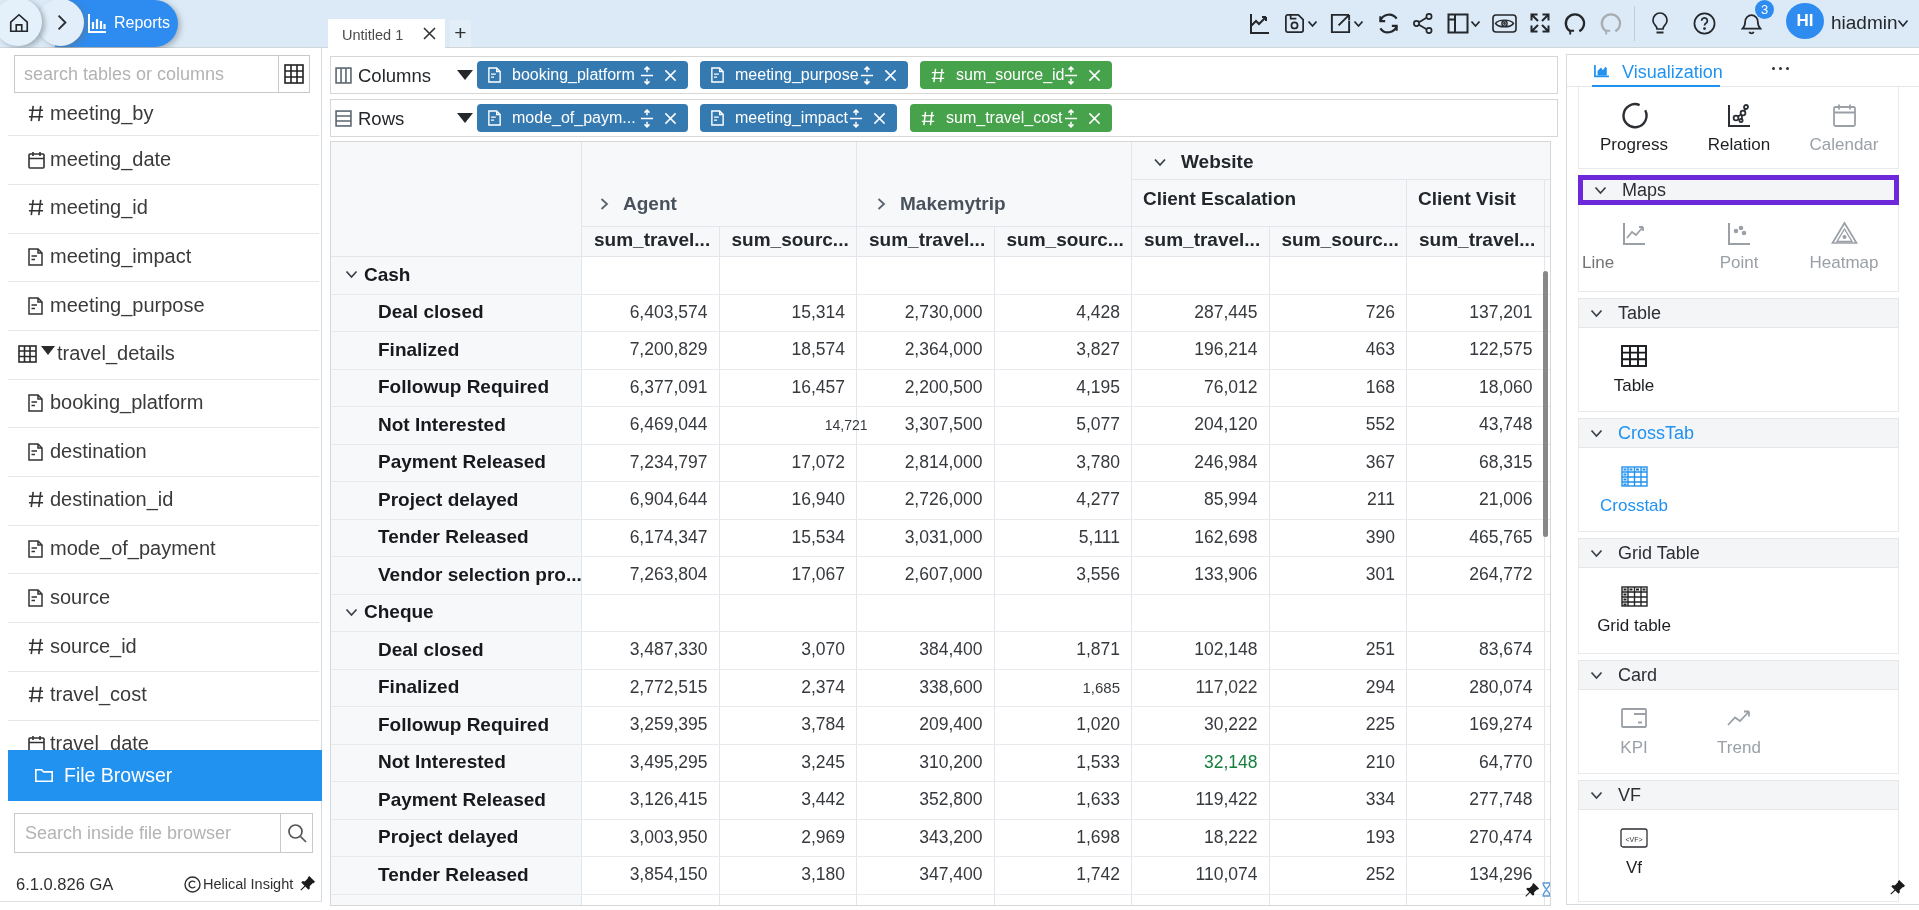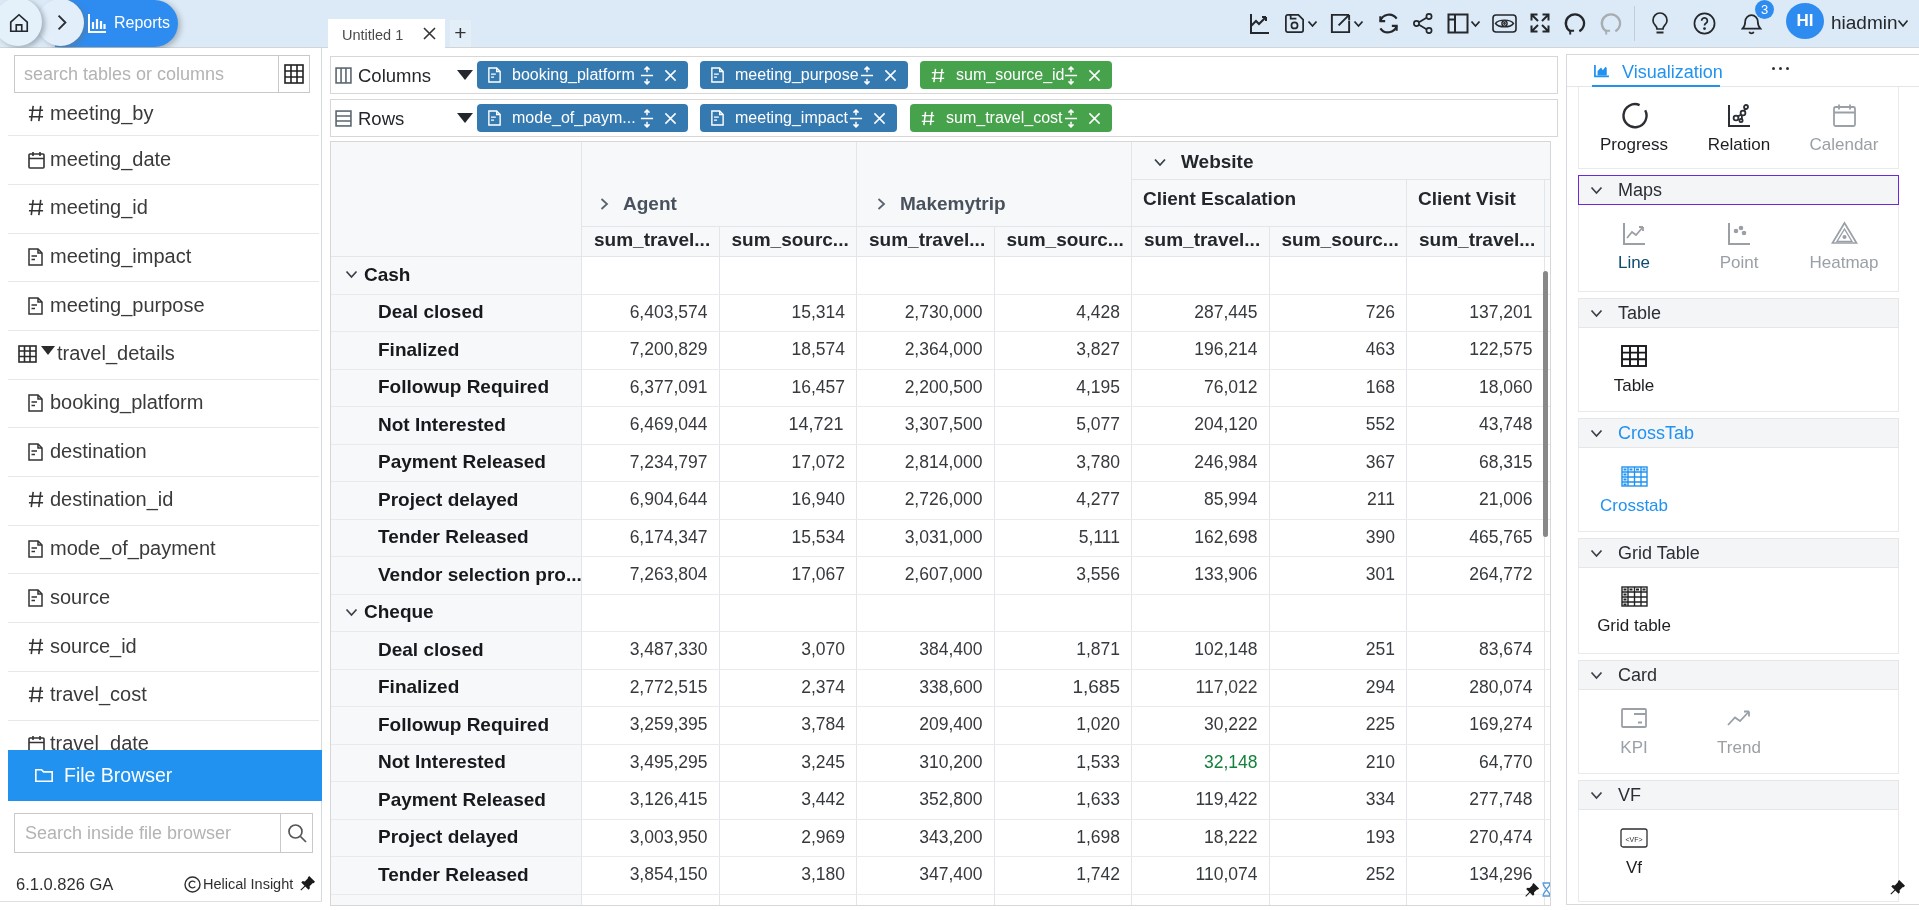--- a/index.html
+++ b/index.html
@@ -423,21 +423,21 @@
 <div class="abs flexc" style="left:525px;top:226.5px;width:126.5px;height:37.5px;justify-content:flex-end;font-size:17.5px;color:#36393d;">2,200,500</div>
 <div class="abs flexc" style="left:662.5px;top:226.5px;width:126.5px;height:37.5px;justify-content:flex-end;font-size:17.5px;color:#36393d;">4,195</div>
 <div class="abs flexc" style="left:800px;top:226.5px;width:126.5px;height:37.5px;justify-content:flex-end;font-size:17.5px;color:#36393d;">76,012</div>
 <div class="abs flexc" style="left:937.5px;top:226.5px;width:126.5px;height:37.5px;justify-content:flex-end;font-size:17.5px;color:#36393d;">168</div>
 <div class="abs flexc" style="left:1075px;top:226.5px;width:126.5px;height:37.5px;justify-content:flex-end;font-size:17.5px;color:#36393d;">18,060</div>
 <div class="abs" style="left:0;top:264.0px;width:1219px;height:1px;background:#e8eaed;"></div>
 <div class="abs flexc" style="left:47px;top:264.0px;width:200px;height:37.5px;">
         <div style="font-size:19px;font-weight:bold;color:#17191c;white-space:nowrap;">Not Interested</div>
       </div>
 <div class="abs flexc" style="left:250px;top:264.0px;width:126.5px;height:37.5px;justify-content:flex-end;font-size:17.5px;color:#36393d;">6,469,044</div>
-<div class="abs flexc" style="left:386px;top:264.0px;width:126.5px;height:37.5px;justify-content:flex-end;font-size:18px;color:#36393d;">14,721</div>
+<div class="abs flexc" style="left:410px;top:264.0px;width:126.5px;height:37.5px;justify-content:flex-end;font-size:14px;color:#36393d;">14,721</div>
 <div class="abs flexc" style="left:525px;top:264.0px;width:126.5px;height:37.5px;justify-content:flex-end;font-size:17.5px;color:#36393d;">3,307,500</div>
 <div class="abs flexc" style="left:662.5px;top:264.0px;width:126.5px;height:37.5px;justify-content:flex-end;font-size:17.5px;color:#36393d;">5,077</div>
 <div class="abs flexc" style="left:800px;top:264.0px;width:126.5px;height:37.5px;justify-content:flex-end;font-size:17.5px;color:#36393d;">204,120</div>
 <div class="abs flexc" style="left:937.5px;top:264.0px;width:126.5px;height:37.5px;justify-content:flex-end;font-size:17.5px;color:#36393d;">552</div>
 <div class="abs flexc" style="left:1075px;top:264.0px;width:126.5px;height:37.5px;justify-content:flex-end;font-size:17.5px;color:#36393d;">43,748</div>
 <div class="abs" style="left:0;top:301.5px;width:1219px;height:1px;background:#e8eaed;"></div>
 <div class="abs flexc" style="left:47px;top:301.5px;width:200px;height:37.5px;">
         <div style="font-size:19px;font-weight:bold;color:#17191c;white-space:nowrap;">Payment Released</div>
       </div>
 <div class="abs flexc" style="left:250px;top:301.5px;width:126.5px;height:37.5px;justify-content:flex-end;font-size:17.5px;color:#36393d;">7,234,797</div>
@@ -498,21 +498,21 @@
 <div class="abs flexc" style="left:800px;top:489.0px;width:126.5px;height:37.5px;justify-content:flex-end;font-size:17.5px;color:#36393d;">102,148</div>
 <div class="abs flexc" style="left:937.5px;top:489.0px;width:126.5px;height:37.5px;justify-content:flex-end;font-size:17.5px;color:#36393d;">251</div>
 <div class="abs flexc" style="left:1075px;top:489.0px;width:126.5px;height:37.5px;justify-content:flex-end;font-size:17.5px;color:#36393d;">83,674</div>
 <div class="abs" style="left:0;top:526.5px;width:1219px;height:1px;background:#e8eaed;"></div>
 <div class="abs flexc" style="left:47px;top:526.5px;width:200px;height:37.5px;">
         <div style="font-size:19px;font-weight:bold;color:#17191c;white-space:nowrap;">Finalized</div>
       </div>
 <div class="abs flexc" style="left:250px;top:526.5px;width:126.5px;height:37.5px;justify-content:flex-end;font-size:17.5px;color:#36393d;">2,772,515</div>
 <div class="abs flexc" style="left:387.5px;top:526.5px;width:126.5px;height:37.5px;justify-content:flex-end;font-size:17.5px;color:#36393d;">2,374</div>
 <div class="abs flexc" style="left:525px;top:526.5px;width:126.5px;height:37.5px;justify-content:flex-end;font-size:17.5px;color:#36393d;">338,600</div>
-<div class="abs flexc" style="left:662.5px;top:526.5px;width:126.5px;height:37.5px;justify-content:flex-end;font-size:19px;color:#36393d;padding-left:23px;">1,685</div>
+<div class="abs flexc" style="left:662.5px;top:526.5px;width:126.5px;height:37.5px;justify-content:flex-end;font-size:15px;color:#36393d;padding-left:23px;">1,685</div>
 <div class="abs flexc" style="left:800px;top:526.5px;width:126.5px;height:37.5px;justify-content:flex-end;font-size:17.5px;color:#404040;">117,022</div>
 <div class="abs flexc" style="left:937.5px;top:526.5px;width:126.5px;height:37.5px;justify-content:flex-end;font-size:17.5px;color:#36393d;">294</div>
 <div class="abs flexc" style="left:1075px;top:526.5px;width:126.5px;height:37.5px;justify-content:flex-end;font-size:17.5px;color:#36393d;">280,074</div>
 <div class="abs" style="left:0;top:564.0px;width:1219px;height:1px;background:#e8eaed;"></div>
 <div class="abs flexc" style="left:47px;top:564.0px;width:200px;height:37.5px;">
         <div style="font-size:19px;font-weight:bold;color:#17191c;white-space:nowrap;">Followup Required</div>
       </div>
 <div class="abs flexc" style="left:250px;top:564.0px;width:126.5px;height:37.5px;justify-content:flex-end;font-size:17.5px;color:#36393d;">3,259,395</div>
 <div class="abs flexc" style="left:387.5px;top:564.0px;width:126.5px;height:37.5px;justify-content:flex-end;font-size:17.5px;color:#36393d;">3,784</div>
 <div class="abs flexc" style="left:525px;top:564.0px;width:126.5px;height:37.5px;justify-content:flex-end;font-size:17.5px;color:#36393d;">209,400</div>
@@ -604,35 +604,35 @@
         </svg>
       </div>
       <div class="abs" style="left:120px;top:79.5px;width:104px;text-align:center;font-size:17px;color:#1c1e21;">Relation</div>
 <div class="abs" style="left:225px;top:47.5px;width:104px;display:flex;justify-content:center;">
         <svg width="25" height="25" viewBox="0 0 25 25" fill="none" stroke="#9aa0a6" stroke-width="1.8">
           <rect x="2" y="4" width="21" height="19" rx="1.5"></rect>
           <path d="M2 9.5 L23 9.5 M7 1.5 L7 6.5 M18 1.5 L18 6.5"></path>
         </svg>
       </div>
       <div class="abs" style="left:225px;top:79.5px;width:104px;text-align:center;font-size:17px;color:#9aa0a6;">Calendar</div>
-<div class="abs flexc" style="left:11px;top:120px;width:321px;height:30px;background:#f4f5f7;border:1px solid #6d28d9;">
+<div class="abs flexc" style="left:11px;top:120px;width:321px;height:30px;background:#f4f5f7;border:5px solid #6d28d9;">
         <svg style="margin-left:11px" width="13" height="9" viewBox="0 0 13 9" fill="none" stroke="#3a4048" stroke-width="1.7">
           <path d="M1.5 1.5 L6.5 7 L11.5 1.5"></path>
         </svg>
         <div style="margin-left:15px;font-size:18px;color:#2b2e32;">Maps</div>
       </div>
 <div class="abs" style="left:11px;top:150px;width:321px;height:87px;border:1px solid #e9eaec;border-top:none;background:#fff;"></div>
 <div class="abs" style="left:15px;top:165.5px;width:104px;display:flex;justify-content:center;">
         <svg width="25" height="25" viewBox="0 0 25 25" fill="none" stroke="#9aa0a6" stroke-width="1.8">
           <path d="M2 2 L2 23 L23 23" stroke-width="2"></path>
           <path d="M5 17 L10 11 L14 14 L21 6"></path>
           <path d="M21 6 L21 10 M21 6 L17 6"></path>
         </svg>
       </div>
-      <div class="abs" style="left:15px;top:197.5px;width:104px;text-align:center;font-size:17px;color:#0c4a6e;">Line</div>
+      <div class="abs" style="left:15px;top:197.5px;width:104px;font-size:17px;color:#737373;">Line</div>
 <div class="abs" style="left:120px;top:165.5px;width:104px;display:flex;justify-content:center;">
         <svg width="25" height="25" viewBox="0 0 25 25" fill="none" stroke="#9aa0a6" stroke-width="1.8">
           <path d="M2 2 L2 23 L23 23" stroke-width="2"></path>
           <circle cx="9" cy="10" r="1.4" fill="#9aa0a6"></circle>
           <circle cx="14" cy="7" r="1.4" fill="#9aa0a6"></circle>
           <circle cx="17" cy="12" r="1.4" fill="#9aa0a6"></circle>
         </svg>
       </div>
       <div class="abs" style="left:120px;top:197.5px;width:104px;text-align:center;font-size:17px;color:#9aa0a6;">Point</div>
 <div class="abs" style="left:225px;top:166.0px;width:104px;display:flex;justify-content:center;">

